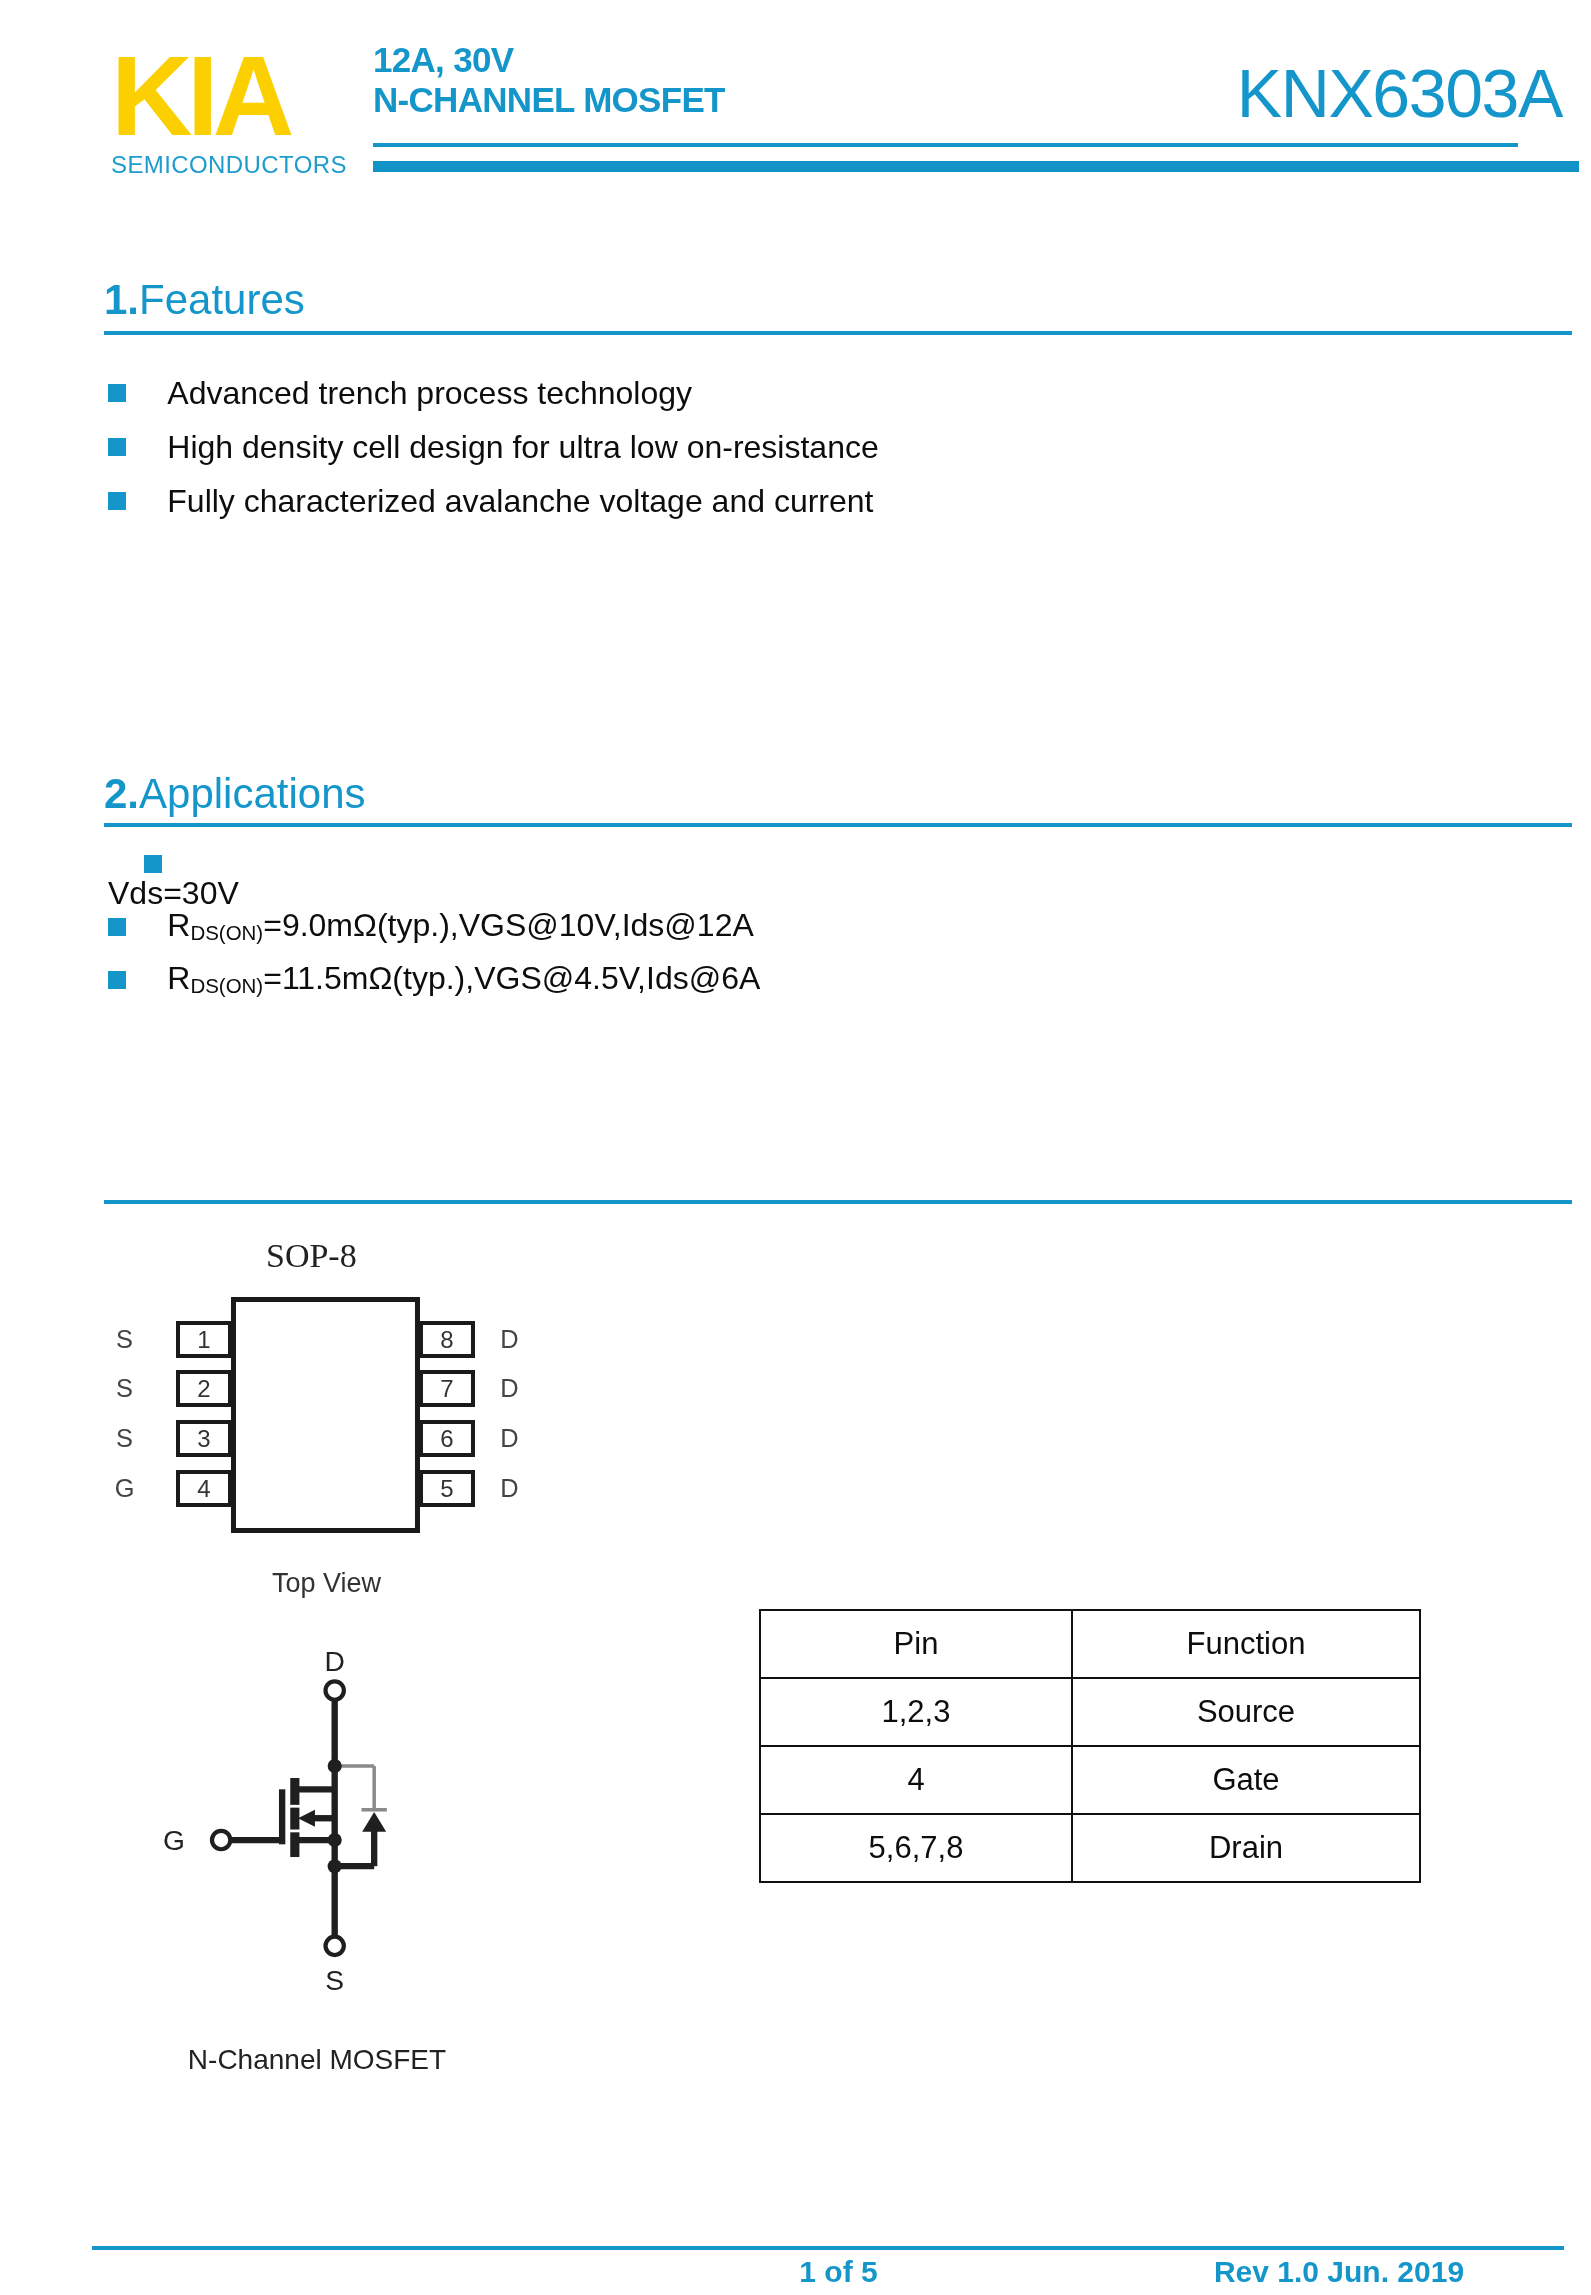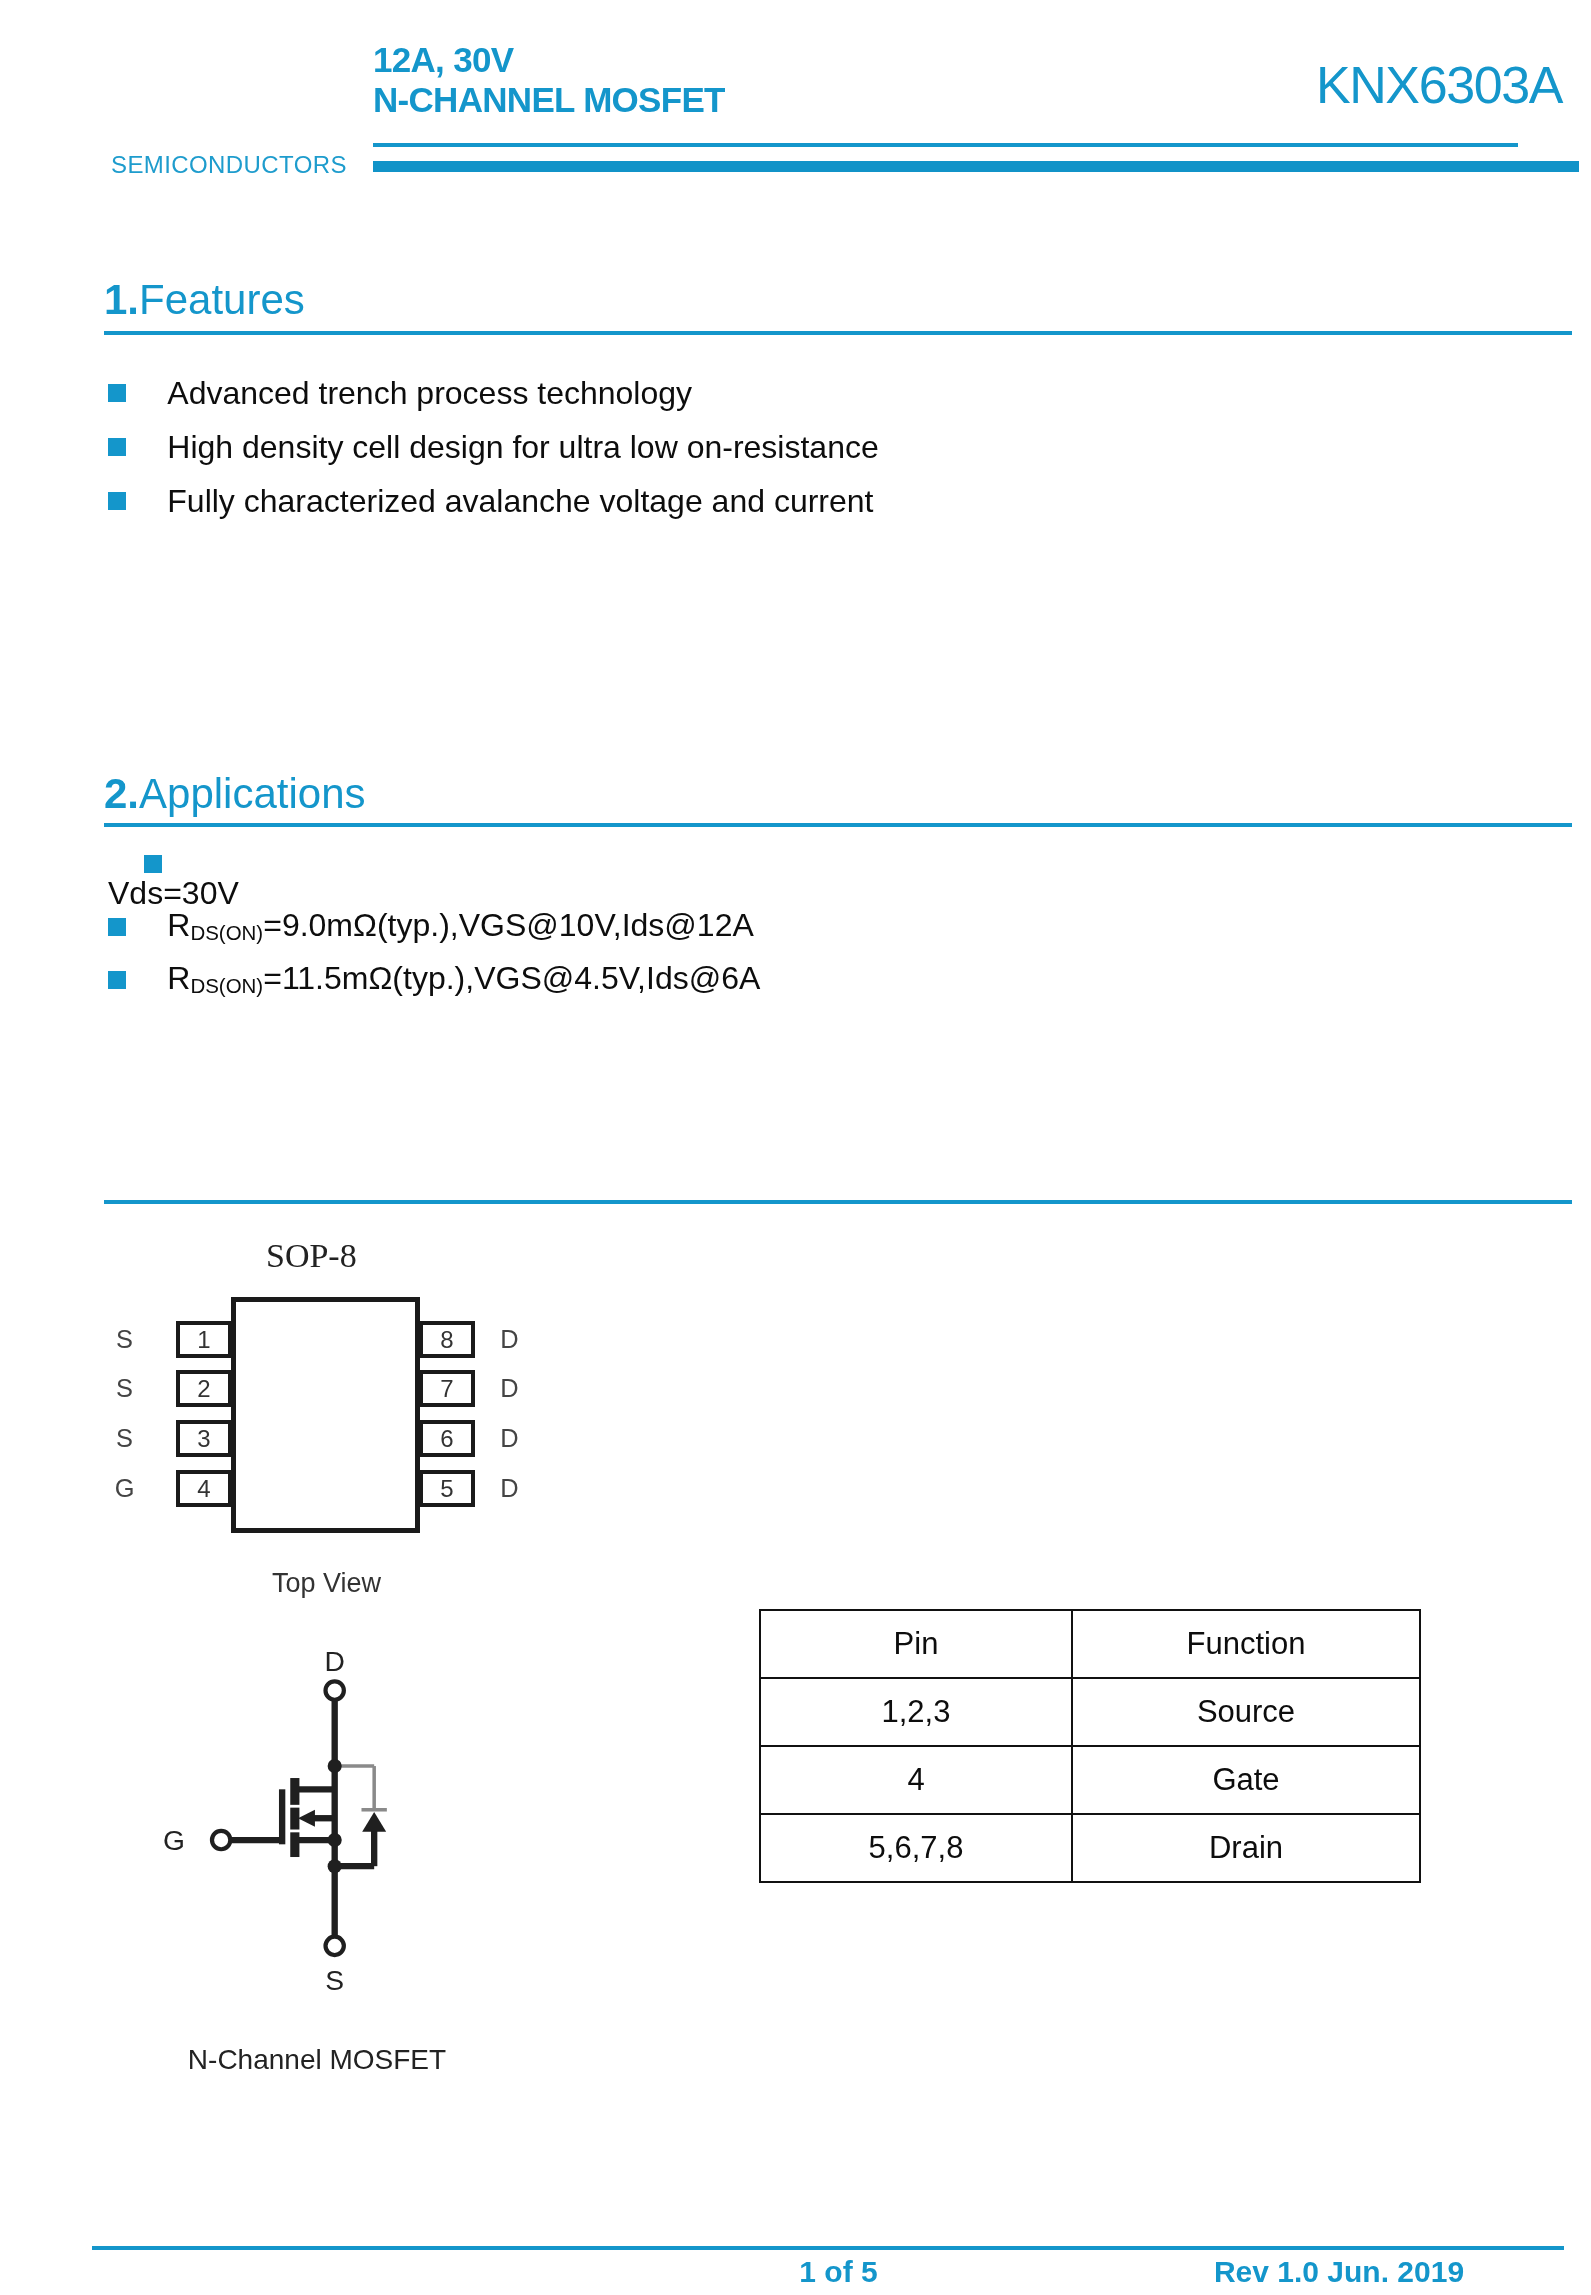--- a/index.html
+++ b/index.html
@@ -4,21 +4,21 @@
 <style>
   html,body{margin:0;padding:0;background:#e8e8e8;}
   .page{position:relative;width:1592px;height:2295px;background:#ffffff;overflow:hidden;
         font-family:"Liberation Sans",sans-serif;color:#111;margin:0 auto;}
   .abs{position:absolute;}
 
   
   .logo{left:111px;top:40px;font-size:113px;font-weight:bold;letter-spacing:-5.6px;line-height:1;color:#fcd000;}
   .logo-sub{left:111px;top:153px;font-size:24px;letter-spacing:0.4px;color:#1e9ccd;line-height:1;}
   .subtitle{left:373px;top:40px;font-size:35px;font-weight:bold;line-height:40px;letter-spacing:-0.7px;color:#1496cb;}
-  .partnum{right:30px;top:59px;font-size:52px;letter-spacing:-1.4px;line-height:1;color:#1496cb;}
+  .partnum{right:30px;top:59px;font-size:68px;letter-spacing:-1.4px;line-height:1;color:#1496cb;}
   .rule-thin{left:373px;top:143px;width:1145px;height:3.5px;background:#1496cb;}
   .rule-thick{left:373px;top:161px;width:1206px;height:10.6px;background:#1193c8;}
 
   
   .heading{left:104px;font-size:42px;line-height:1;color:#1496cb;white-space:pre;}
   .heading .hnum{font-weight:bold;}
   .h-rule{left:104px;width:1468px;height:3.5px;background:#1496cb;}
 
   
   .bullet-row{position:absolute;left:108px;height:40px;display:flex;align-items:center;}
@@ -48,20 +48,21 @@
   
   .footer-rule{left:92px;top:2246px;width:1472px;height:3.5px;background:#1496cb;}
   .footer-page{left:768px;top:2255px;width:141px;text-align:center;font-size:30px;font-weight:bold;color:#1496cb;}
   .footer-rev{left:1198px;top:2255px;width:282px;text-align:center;font-size:30px;font-weight:bold;color:#1496cb;}
 </style>
 </head>
 <body>
 
 <div class="page">
 
+  <div class="abs logo">KIA</div>
   <div class="abs logo-sub">SEMICONDUCTORS</div>
   <div class="abs subtitle">
     <div>12A, 30V</div>
     <div>N-CHANNEL MOSFET</div>
   </div>
   <div class="abs partnum">KNX6303A</div>
   <div class="abs rule-thin"></div>
   <div class="abs rule-thick"></div>
 
   <div class="abs heading" style="top:279px"><span class="hnum">1.</span><span>Features</span></div>

